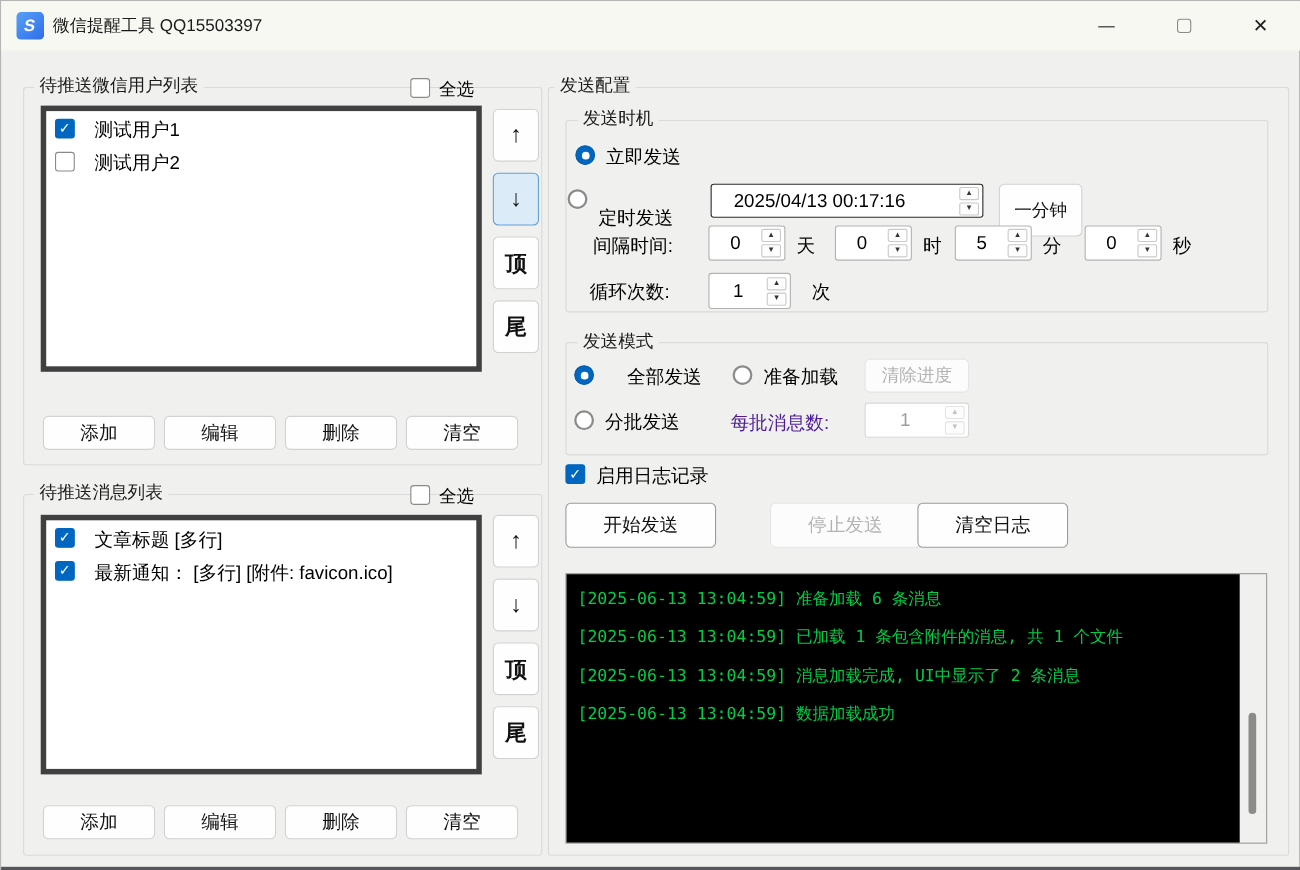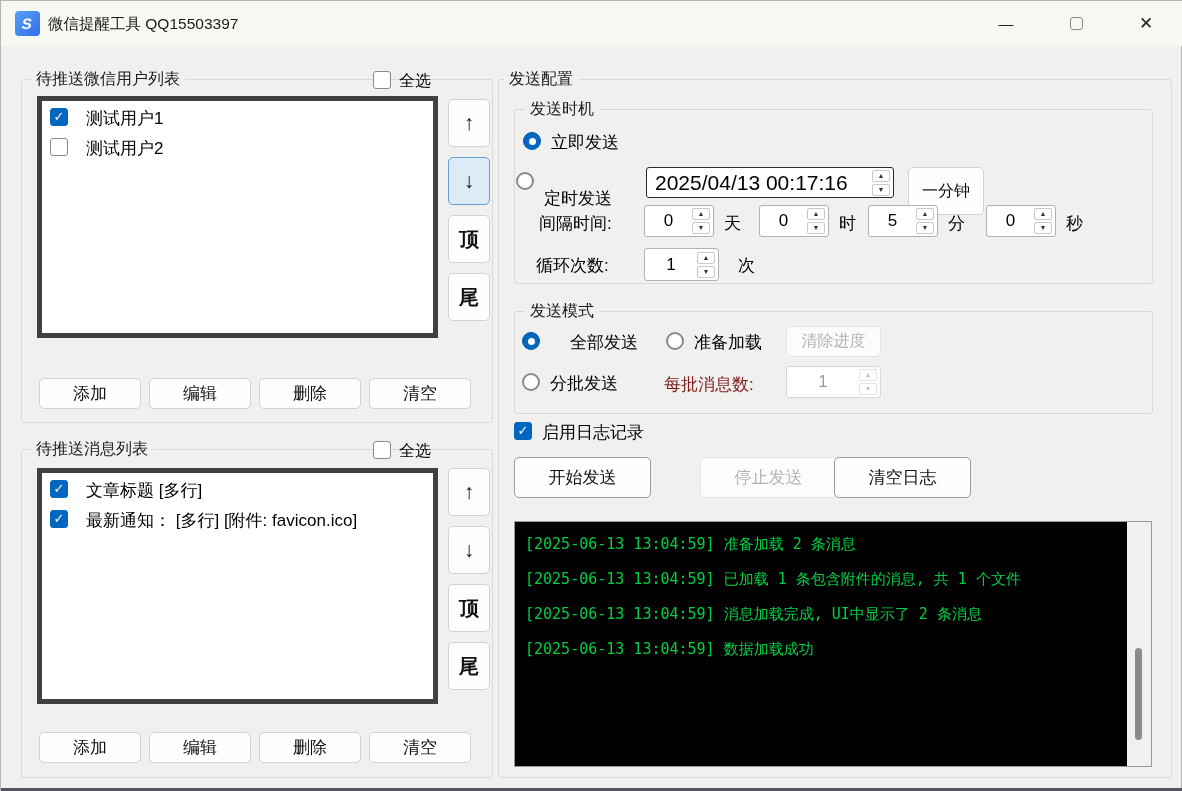--- a/index.html
+++ b/index.html
@@ -50,25 +50,25 @@
   
   .spin { position:absolute; background:#fff; border:1px solid #b2b2b2; border-radius:3px; display:flex; align-items:center; }
   .spin .val { flex:1; text-align:center; font-size:17px; color:#000; }
   .arrows { display:flex; flex-direction:column; gap:2px; margin-right:3px; }
   .sbtn { width:18px; height:12px; border:1px solid #c9c9c9; border-radius:2px; background:#fdfdfd;
     font-size:7px; line-height:10px; text-align:center; color:#333; }
   .spin.disabled { border-color:#d8d8d8; }
   .spin.disabled .val { color:#9e9e9e; }
   .spin.disabled .sbtn { color:#c0c0c0; border-color:#e4e4e4; }
   .dtfield { position:absolute; background:#fff; border:1px solid #2b2b2b; border-radius:3px; display:flex; align-items:center; }
-  .dtfield .val { flex:1; font-size:21px; padding-left:8px; color:#000; white-space:nowrap; }
+  .dtfield .val { flex:1; font-size:17px; padding-left:8px; color:#000; white-space:nowrap;margin-left:12px; }
 
   .lbl { position:absolute; font-size:17px; color:#000; white-space:nowrap; }
   .lbl.sm { font-size:16px; }
-  .lbl.dis { color:#7f1d1d; }
+  .lbl.dis { color:#4c1d95; }
 
   
   .logframe { position:absolute; left:513px; top:520px; width:638px; height:246px; border:1px solid #9a9a9a; background:#f0f0ee; }
   .logblack { position:absolute; left:0; top:0; width:612px; height:244px; background:#000; overflow:hidden;
     font-family:"DejaVu Sans Mono","Liberation Mono",monospace; font-size:15px; line-height:35px; color:#00cc44; padding:5px 0 0 10px; }
   .logline { max-width:505px; white-space:normal; word-break:break-all; }
   .logscroll { position:absolute; right:0; top:0; width:25px; height:244px; }
   .logthumb { position:absolute; right:9px; top:126px; width:7px; height:92px; background:#8b8b8b; border-radius:4px; }
 
   .bottom-edge { position:absolute; left:0; top:787px; width:1182px; height:4px; background:#54565c; }
@@ -245,21 +245,21 @@
 
   <div class="cb on" style="left:513px; top:421px;"></div>
   <div class="lbl" style="left:541px; top:420px;">启用日志记录</div>
 
   <div class="btn bold dark" style="left:513px; top:456px; width:137px; height:41px;">开始发送</div>
   <div class="btn bold disabled" style="left:699px; top:456px; width:137px; height:41px;">停止发送</div>
   <div class="btn bold dark" style="left:833px; top:456px; width:137px; height:41px;">清空日志</div>
 
   <div class="logframe">
     <div class="logblack">
-      <div class="logline"><span>[2025-06-13 13:04:59]</span> <span>准备加载 2 条消息</span></div>
+      <div class="logline"><span>[2025-06-13 13:04:59]</span> <span>准备加载 6 条消息</span></div>
       <div class="logline"><span>[2025-06-13 13:04:59]</span> <span>已加载 1 条包含附件的消息, 共 1 个文件</span></div>
       <div class="logline"><span>[2025-06-13 13:04:59]</span> <span>消息加载完成, UI中显示了 2 条消息</span></div>
       <div class="logline"><span>[2025-06-13 13:04:59]</span> <span>数据加载成功</span></div>
     </div>
     <div class="logscroll">
       <div class="logthumb"></div>
     </div>
   </div>
 
   <div class="bottom-edge"></div>

